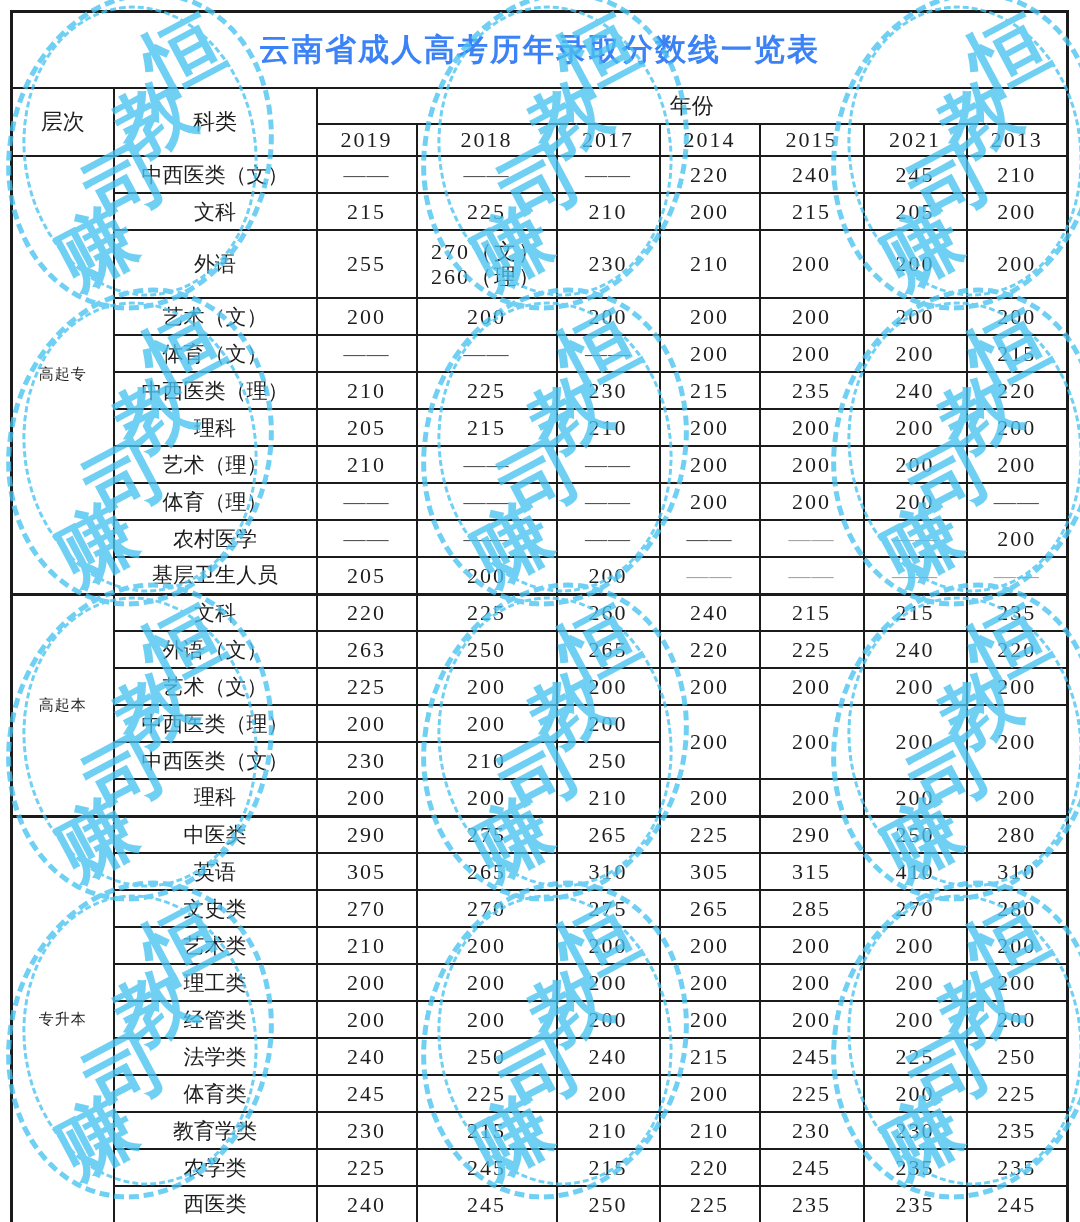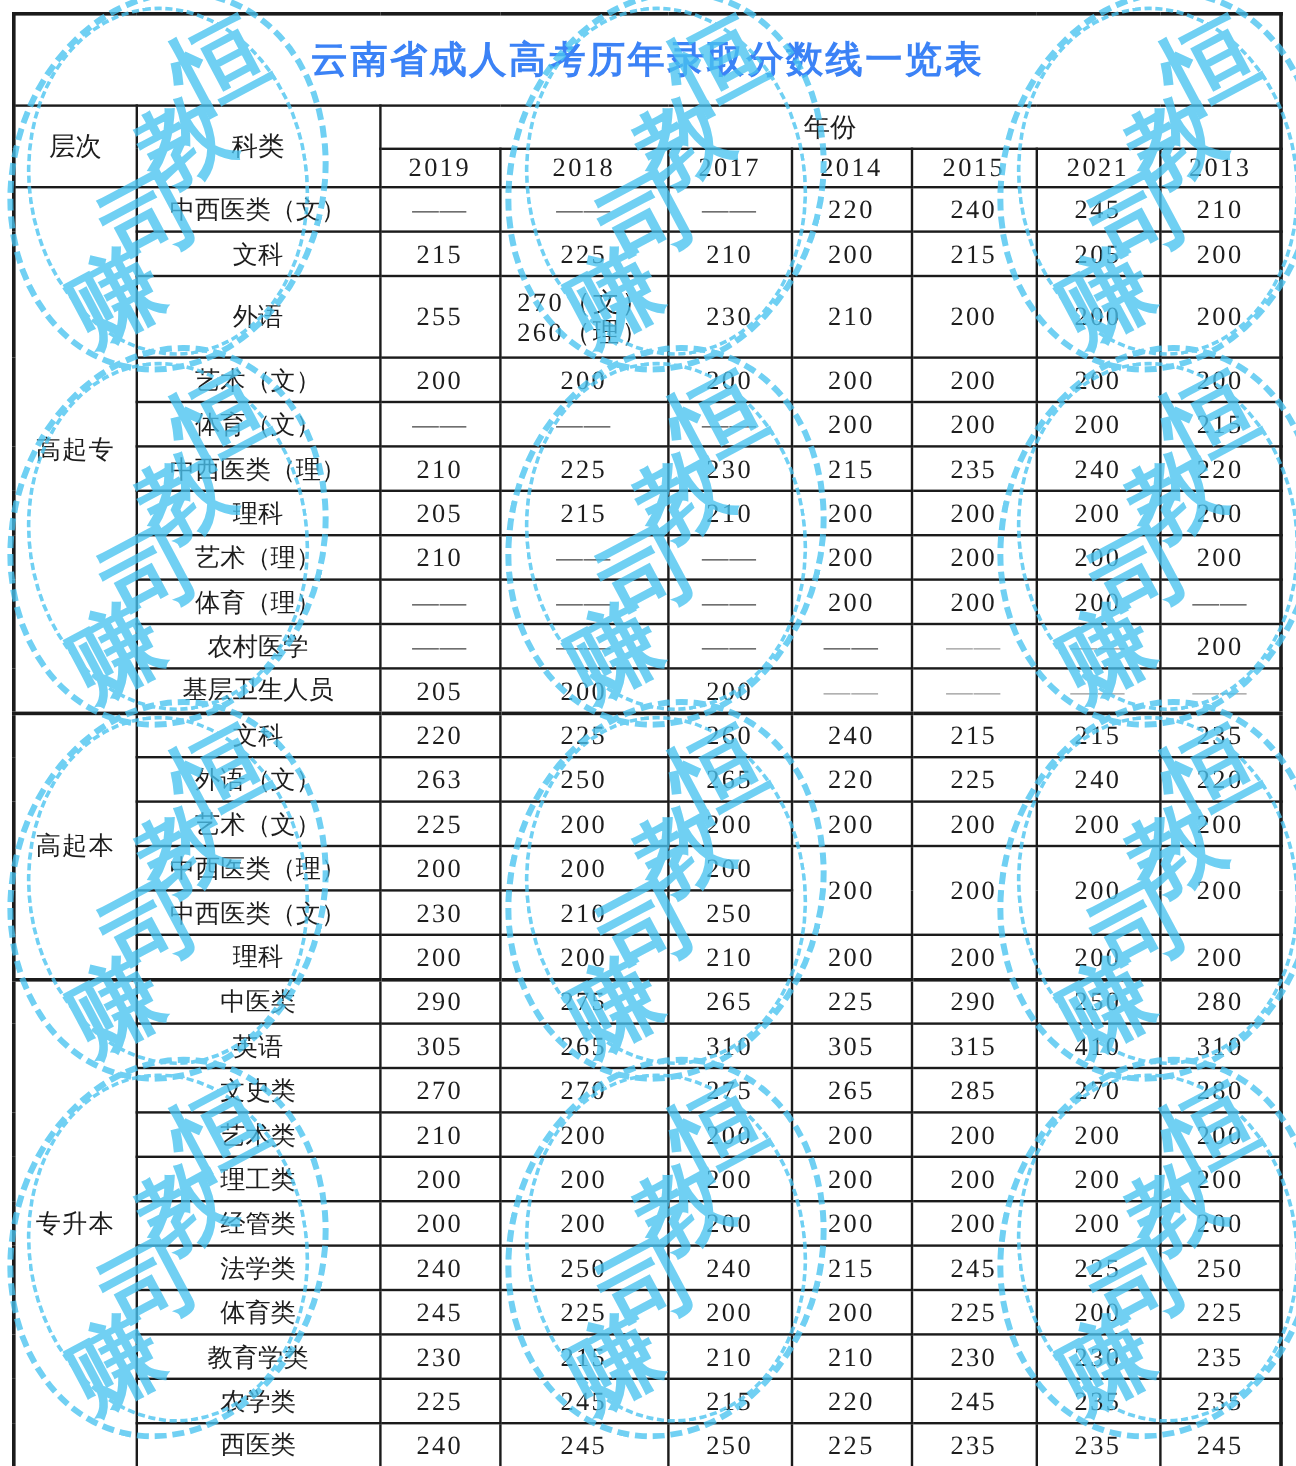--- a/index.html
+++ b/index.html
@@ -19,21 +19,21 @@
   }
   tr.title-row th {
     height:70px; font-size:31px; font-weight:bold; letter-spacing:2px;
     font-family:"Liberation Sans","DejaVu Sans",sans-serif; color:#3b82f6;
   }
   thead tr.head-sub th { height:22px; }
   th.h-label, th.year-th, th.group-th { font-size:22px; font-weight:normal; }
   th.year-th { letter-spacing:2px;margin-left:15px; }
   tbody tr { height:37px; }
   tbody tr.tall { height:68px; }
-  td.level { font-size:21px; letter-spacing:1px; }
+  td.level { font-size:15px; letter-spacing:1px; }
   td.subject { font-size:21px; }
   td.num { font-size:22px; letter-spacing:2px; white-space:pre-line; line-height:1.15; }
   td.dash { color:#4c4c4c; letter-spacing:1px; }
   td.dash.light { color:#a0a0a0; }
   tbody tr.section-start td { border-top-width:3px; }
 
   
   .watermark { position:absolute; inset:0; pointer-events:none; opacity:0.78; z-index:5; }
   .stamp { position:absolute; width:264px; height:322px; color:#49c3f0; }
   .ring-outer {

